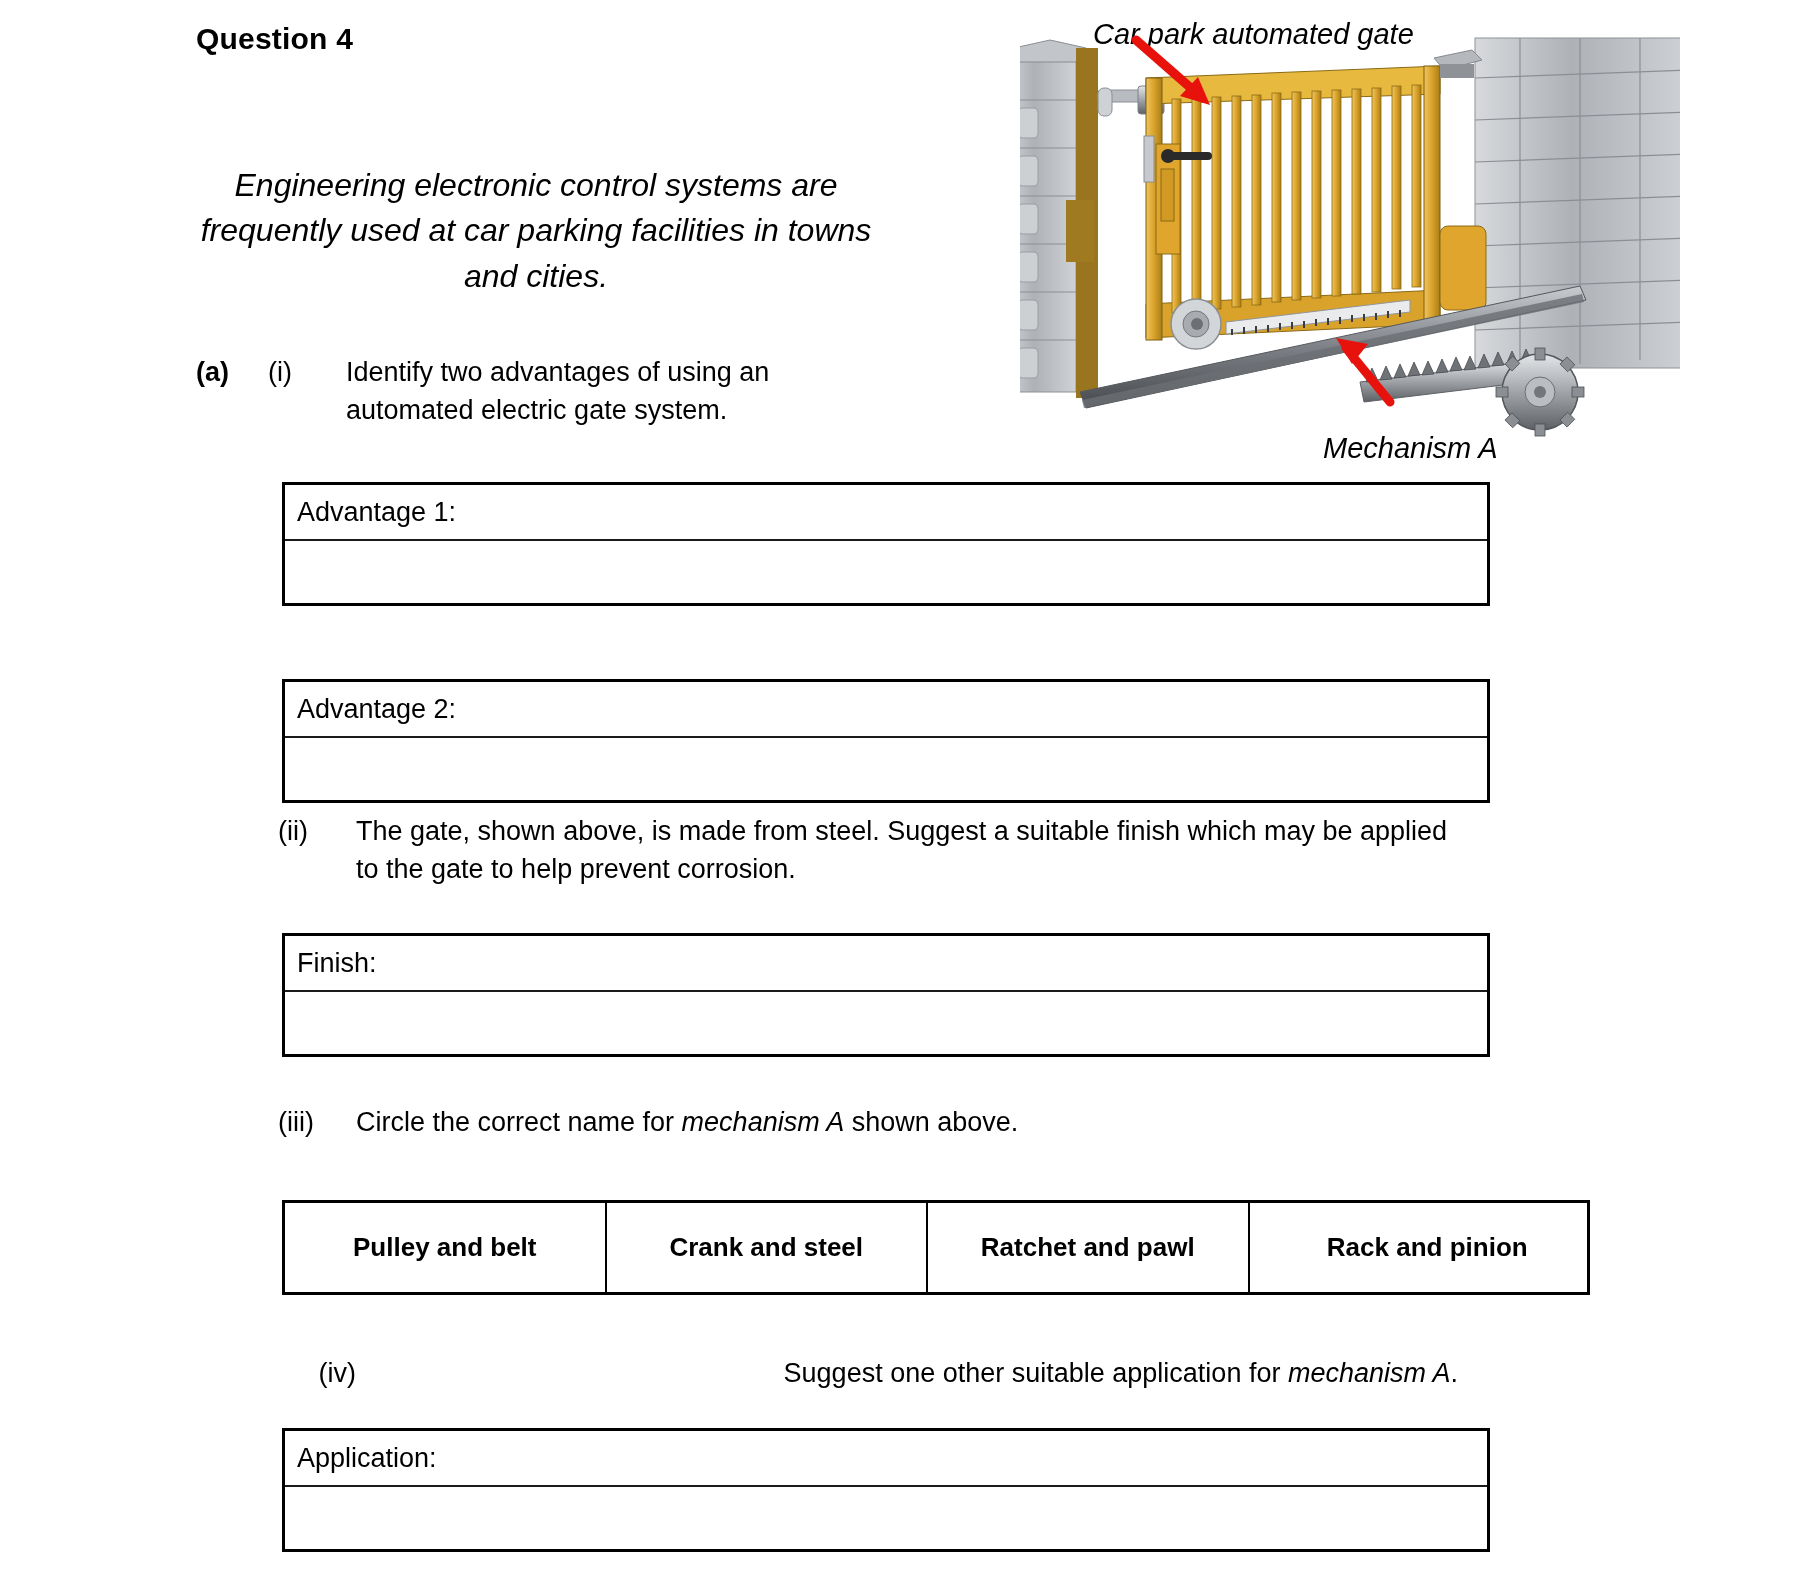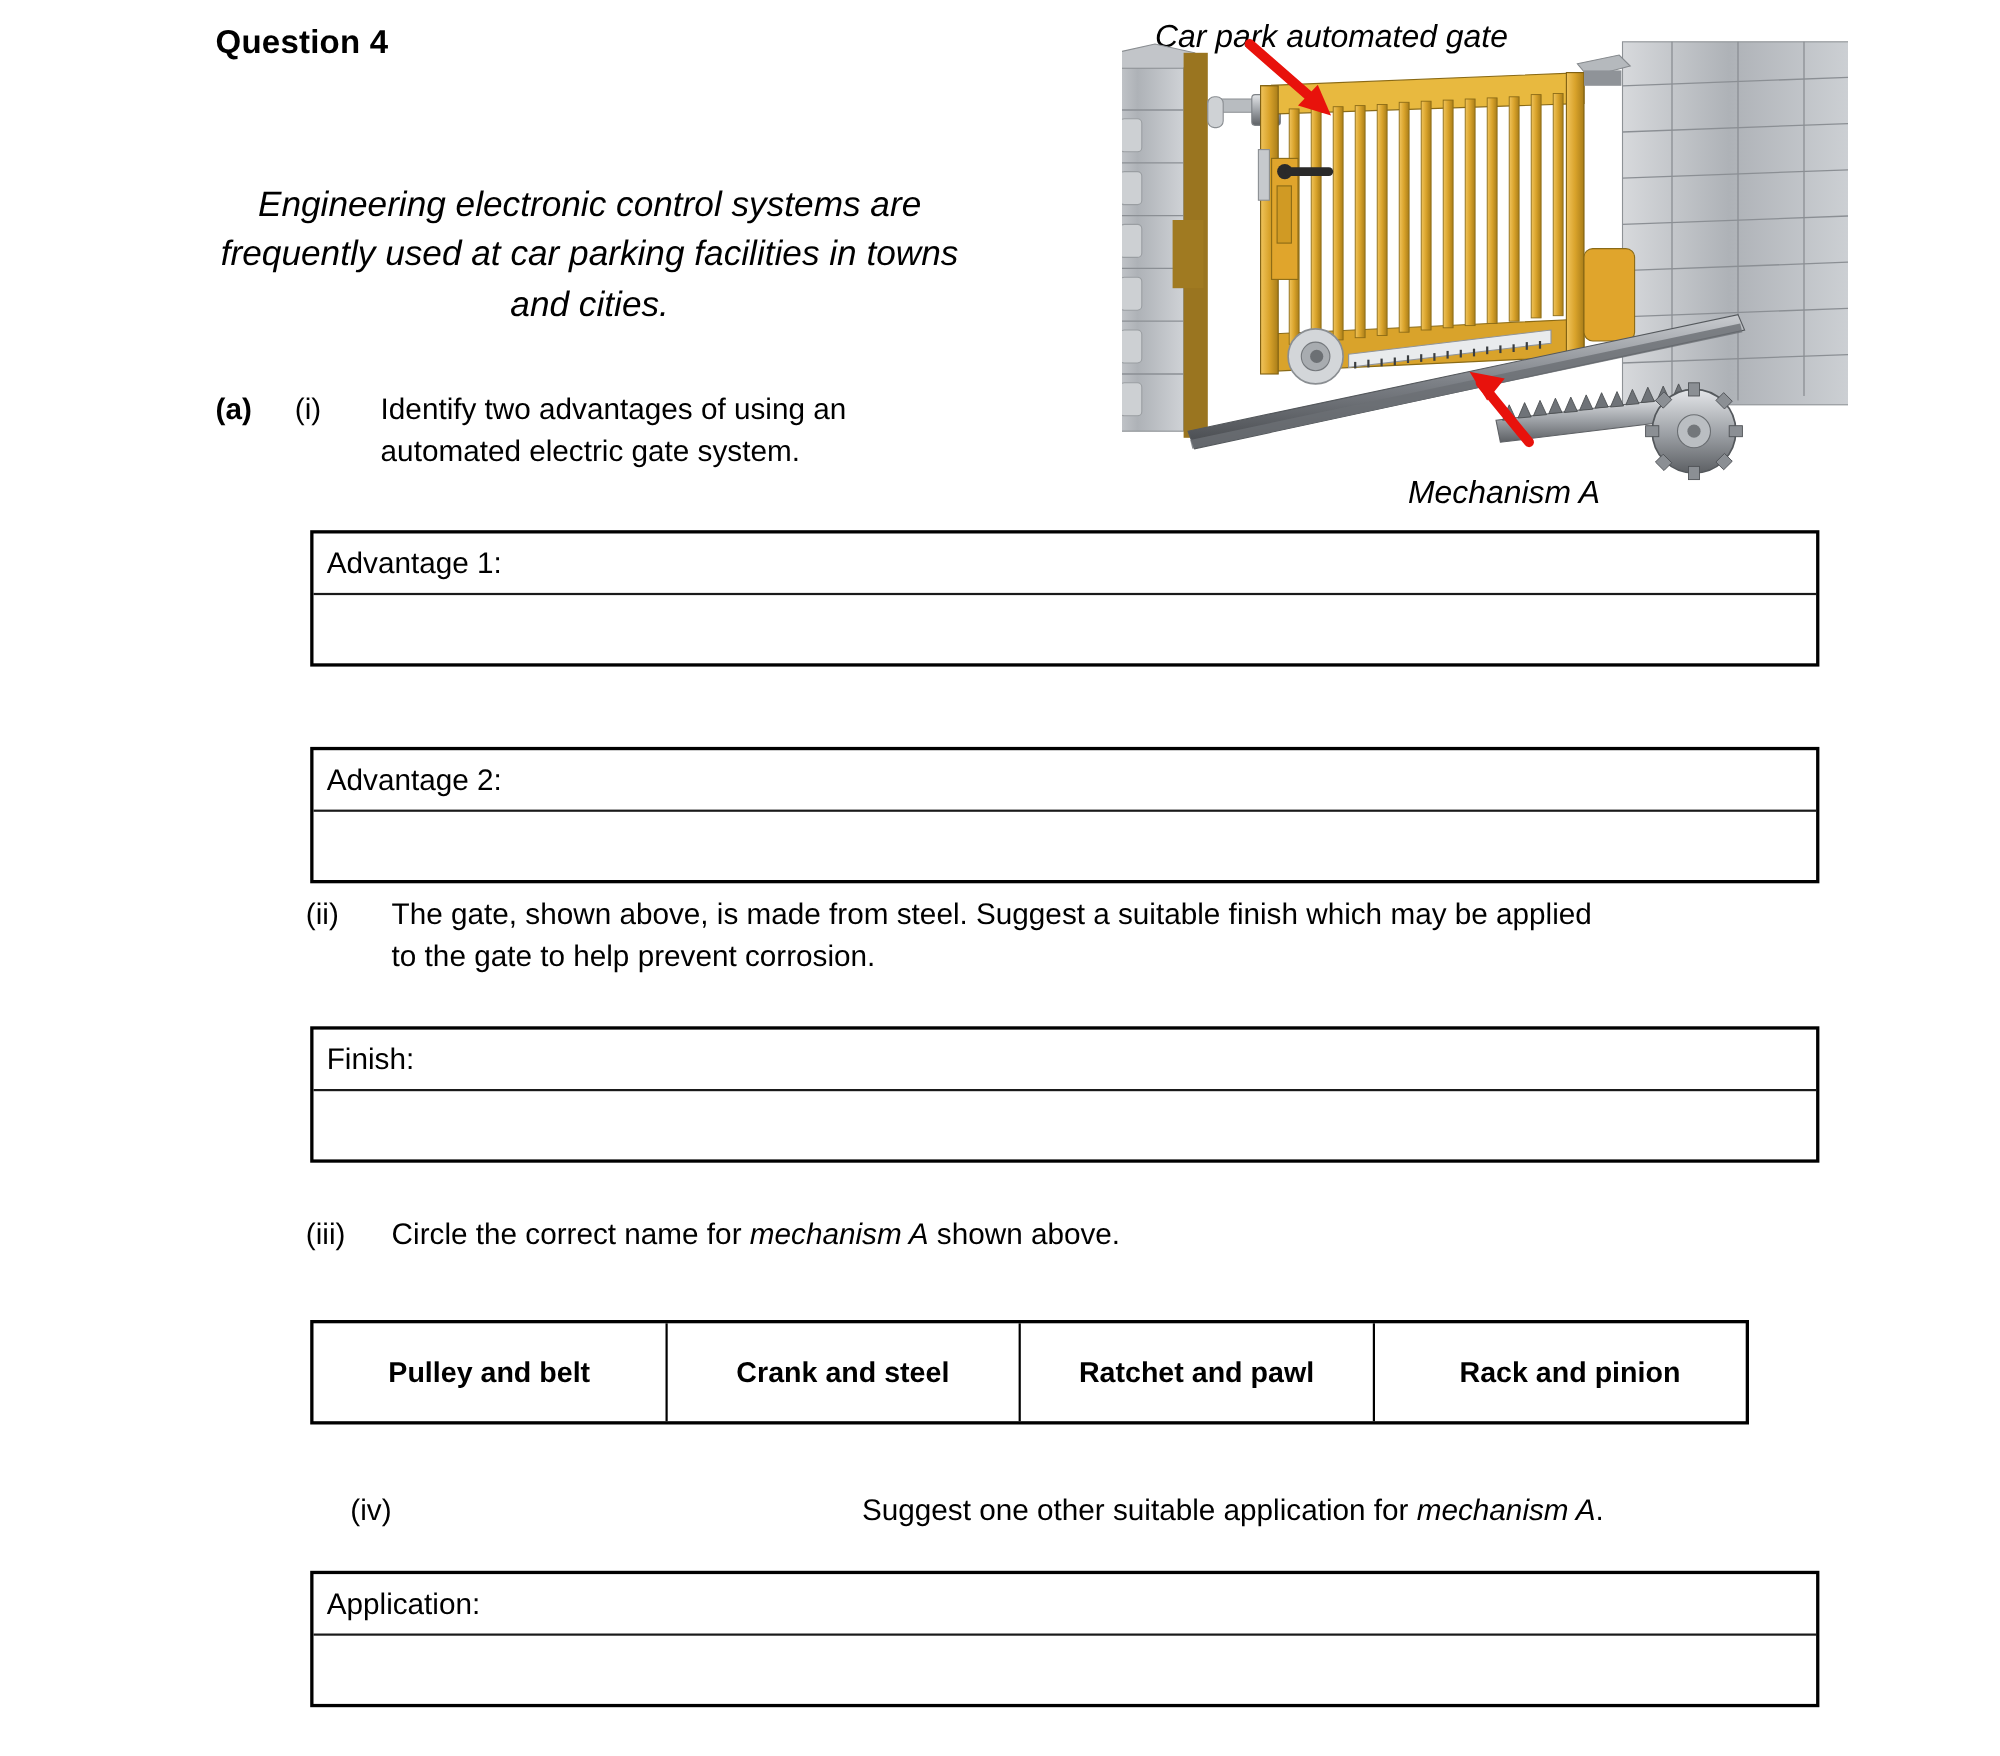--- a/index.html
+++ b/index.html
@@ -69,21 +69,21 @@
 
   #row-ai   { left: 196px; top: 353px;  width: 700px; }
   #row-aii  { left: 278px; top: 812px;  width: 1180px; }
   #row-aiii { left: 278px; top: 1103px; width: 1180px; }
   #row-aiv  { left: 278px; top: 1354px; width: 1180px; text-align: right; }
 
   
   .answer-box {
     position: absolute;
     left: 282px;
-    width: 1372px;
+    width: 1208px;
     border: 3px solid #000000;
     box-sizing: border-box;
     background: #ffffff;
   }
   .answer-box .label-row {
     height: 56px;
     display: flex;
     align-items: center;
     padding-left: 12px;
     font-size: 27px;
@@ -133,20 +133,21 @@
     left: 1020px;
     top: 4px;
     width: 660px;
     height: 470px;
   }
   .illus .cap {
     position: absolute;
     font-style: italic;
     font-size: 29px;
     white-space: nowrap;
+    margin-left: 43px;
   }
   .illus .cap-top  { left: 30px;  top: 14px; }
   .illus .cap-mech { left: 260px; top: 428px; }
 
   .illus svg {
     position: absolute;
     left: 0;
     top: 0;
   }
 </style>

